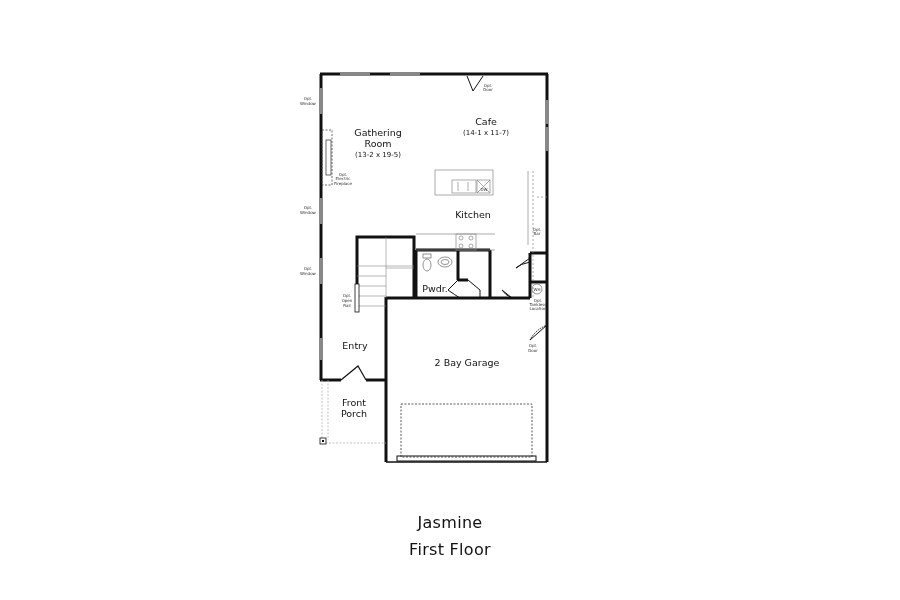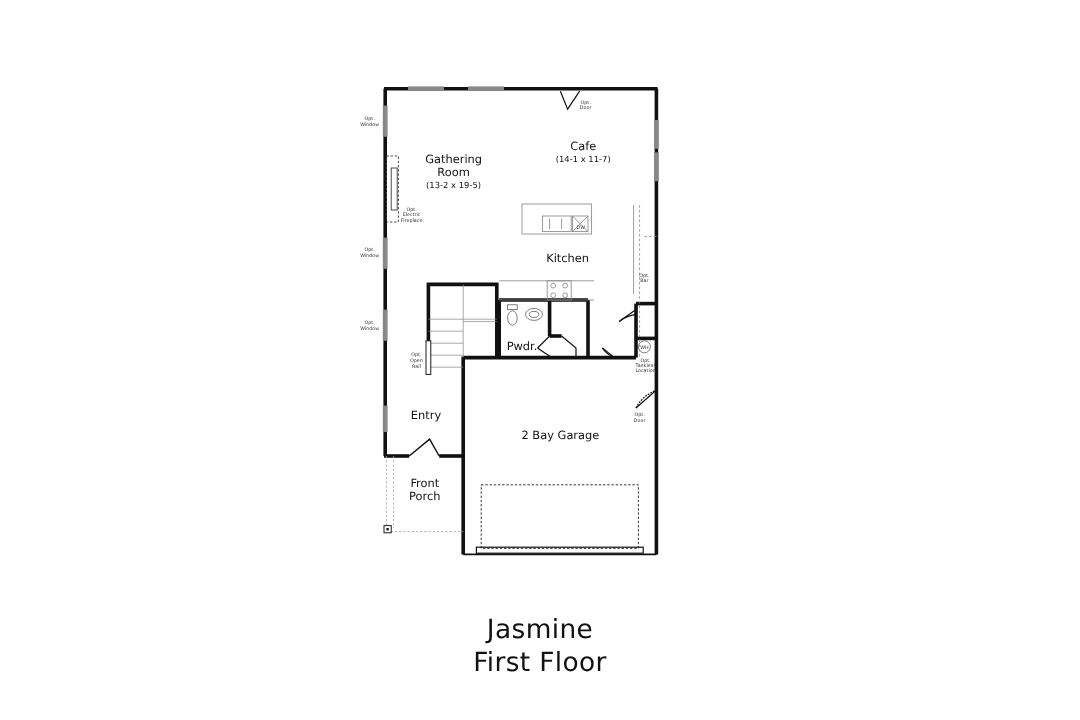--- a/index.html
+++ b/index.html
@@ -1,18 +1,18 @@
 <!DOCTYPE html>
 <html><head>
 <meta charset="utf-8">
 <style>
   html, body { margin: 0; padding: 0; background: #ffffff; }
   body { width: 900px; height: 600px; position: relative; overflow: hidden; font-family: "DejaVu Sans", sans-serif; }
   #plan { position: absolute; left: 0; top: 0; width: 900px; height: 600px; }
-  .title { position: absolute; left: 0; width: 900px; text-align: center; color: #111; font-family: "DejaVu Sans", sans-serif; font-size: 22px; letter-spacing: 0.3px; }
+  .title { position: absolute; left: 0; width: 900px; text-align: center; color: #111; font-family: "DejaVu Sans", sans-serif; font-size: 16px; letter-spacing: 0.3px; }
   .t1 { top: 513px; }
   .t2 { top: 540px; }
   svg text { font-family: "DejaVu Sans", sans-serif; fill: #111; }
   .room { font-size: 9.5px; text-anchor: middle; }
   .dim { font-size: 7px; text-anchor: middle; }
   .tiny { font-size: 4px; text-anchor: middle; fill: #333; }
 </style>
 </head>
 <body>
 

